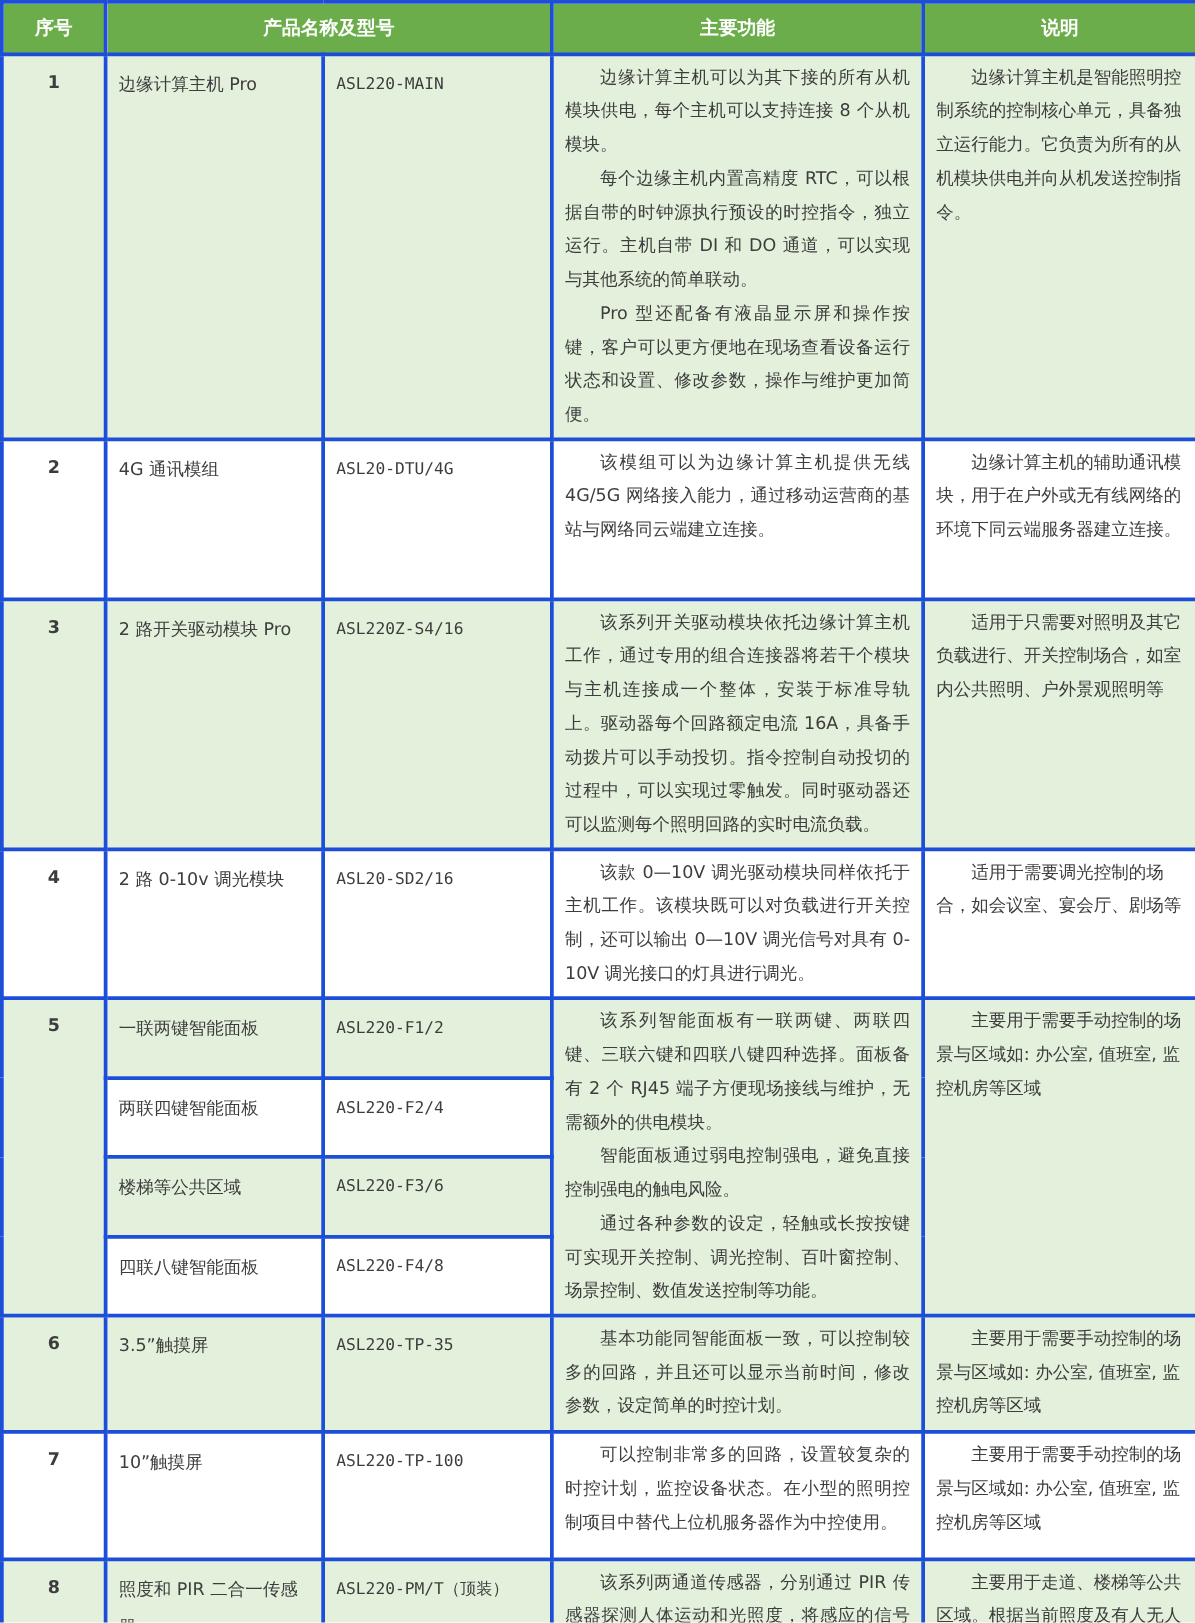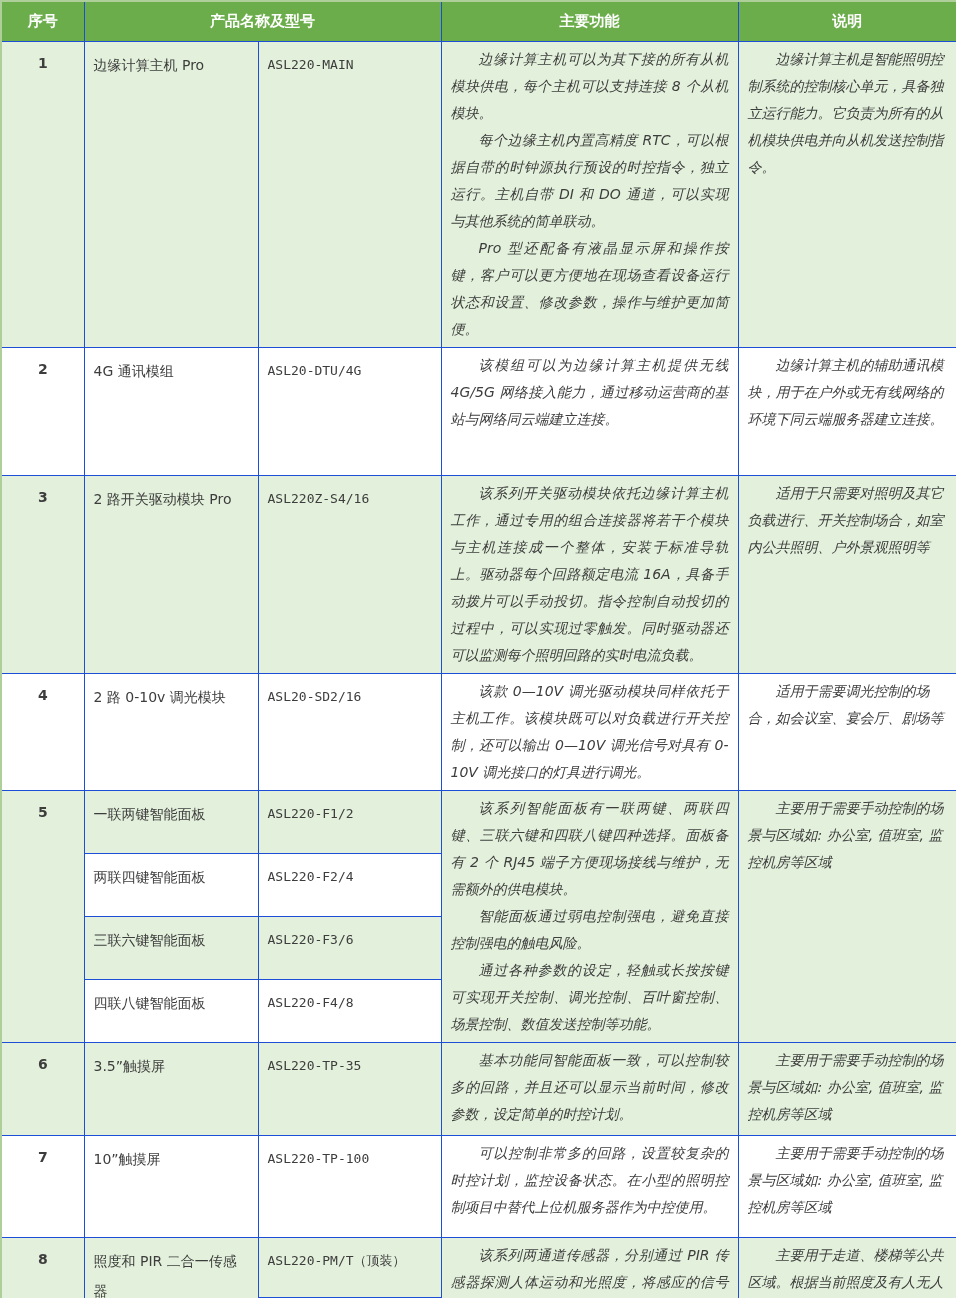--- a/index.html
+++ b/index.html
@@ -11,21 +11,21 @@
     background: #ffffff;
   }
   table.product-table {
     width: 956px;
     table-layout: fixed;
     border-collapse: collapse;
     border: 2px solid #aecf9a;
     font-family: "DejaVu Sans", "Liberation Sans", sans-serif;
   }
   th, td {
-    border: 1px solid #1d4ed8;
+    border: 3px solid #1d4ed8;
     vertical-align: top;
     overflow: hidden;
   }
   th {
     background: #6cad4b;
     color: #ffffff;
     font-size: 15px;
     font-weight: bold;
     text-align: center;
     vertical-align: middle;
@@ -51,21 +51,21 @@
     line-height: 30px;
   }
   .model-cell {
     text-align: left;
     padding-top: 8px;
     font-family: "DejaVu Sans Mono", "Liberation Mono", monospace;
     font-size: 13px;
     line-height: 30px;
     word-break: break-all;
   }
-  .fn-cell, .desc-cell { padding: 4px 9px; font-style: italic; }
+  .fn-cell, .desc-cell { padding: 4px 9px; }
   .fn-cell p, .desc-cell p {
     margin: 0;
     text-indent: 2em;
     text-align: justify;
   }
   .desc-cell p { text-align: left; }
   tr.h-r1  { height: 220px; }
   tr.h-r2  { height: 128px; }
   tr.h-r3  { height: 153px; }
   tr.h-r4  { height: 96px;  }
@@ -156,21 +156,21 @@
     </td>
     <td class="green desc-cell" rowspan="4">
       <p>主要用于需要手动控制的场景与区域如: 办公室, 值班室, 监控机房等区域</p>
     </td>
   </tr>
   <tr class="h-sub5">
     <td class="white name-cell">两联四键智能面板</td>
     <td class="white model-cell">ASL220-F2/4</td>
   </tr>
   <tr class="h-sub5">
-    <td class="green name-cell">三联六键智能面板</td>
+    <td class="green name-cell">楼梯等公共区域</td>
     <td class="green model-cell">ASL220-F3/6</td>
   </tr>
   <tr class="h-sub5">
     <td class="white name-cell">四联八键智能面板</td>
     <td class="white model-cell">ASL220-F4/8</td>
   </tr>
 
   <tr class="h-r6">
     <td class="green no-cell">6</td>
     <td class="green name-cell">3.5”触摸屏</td>

